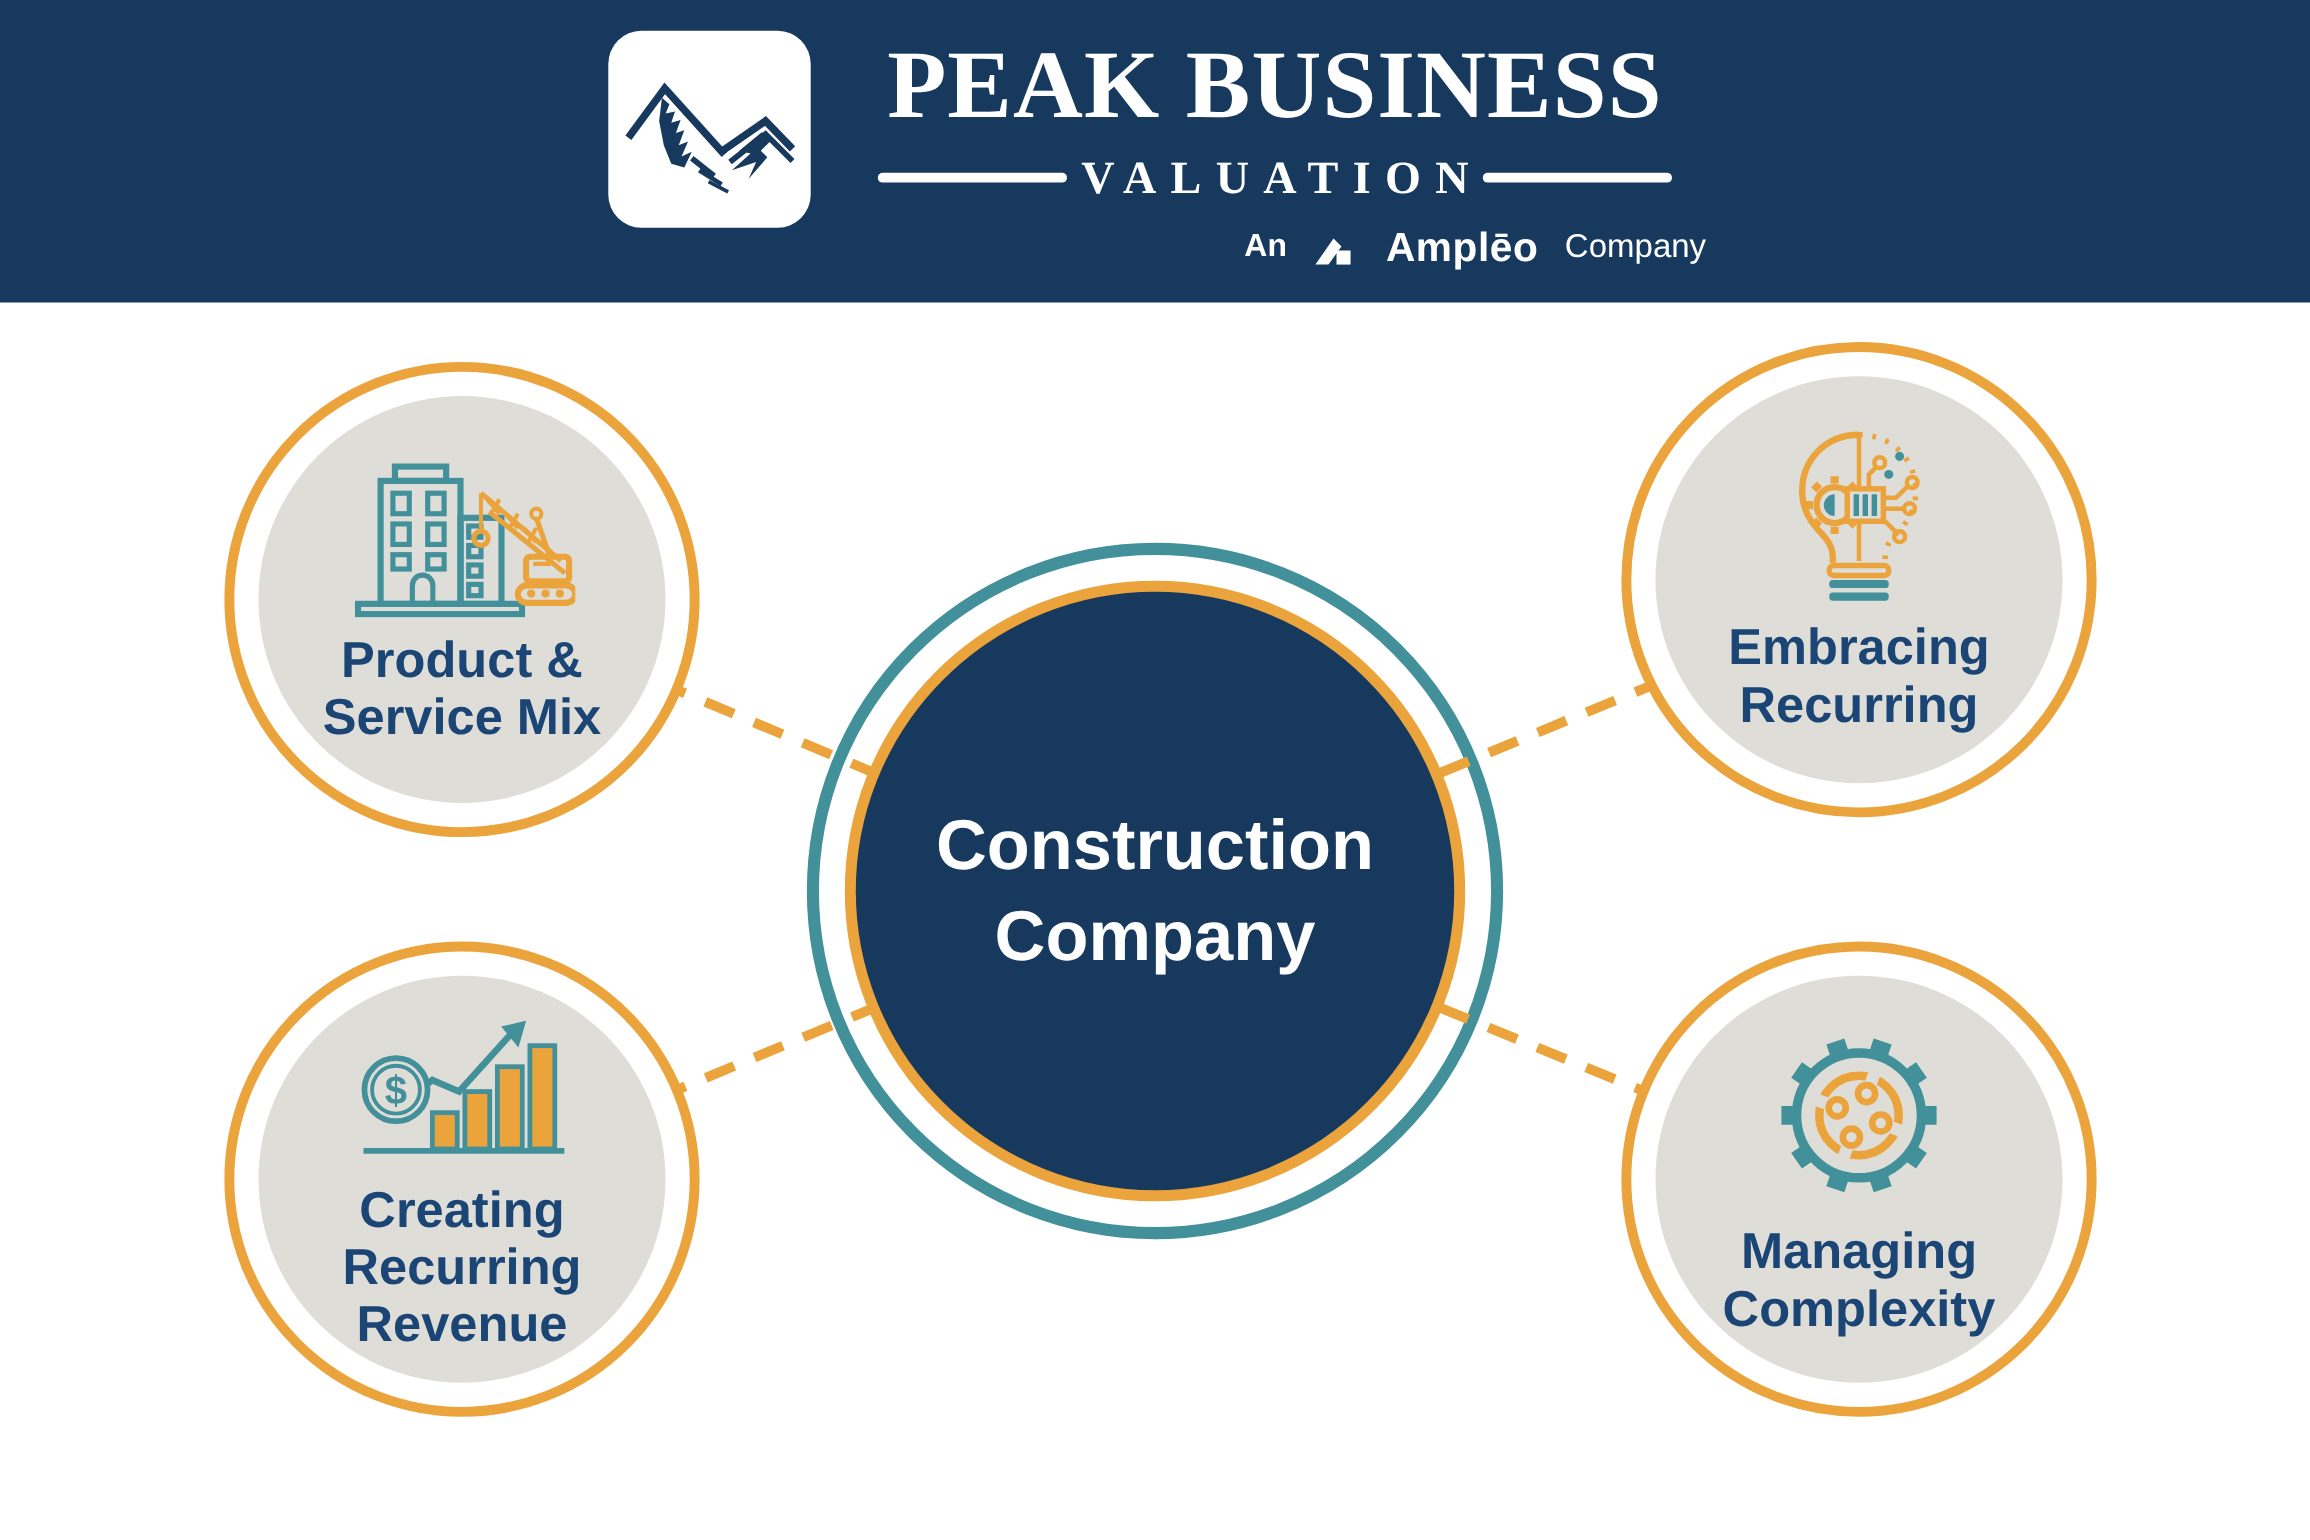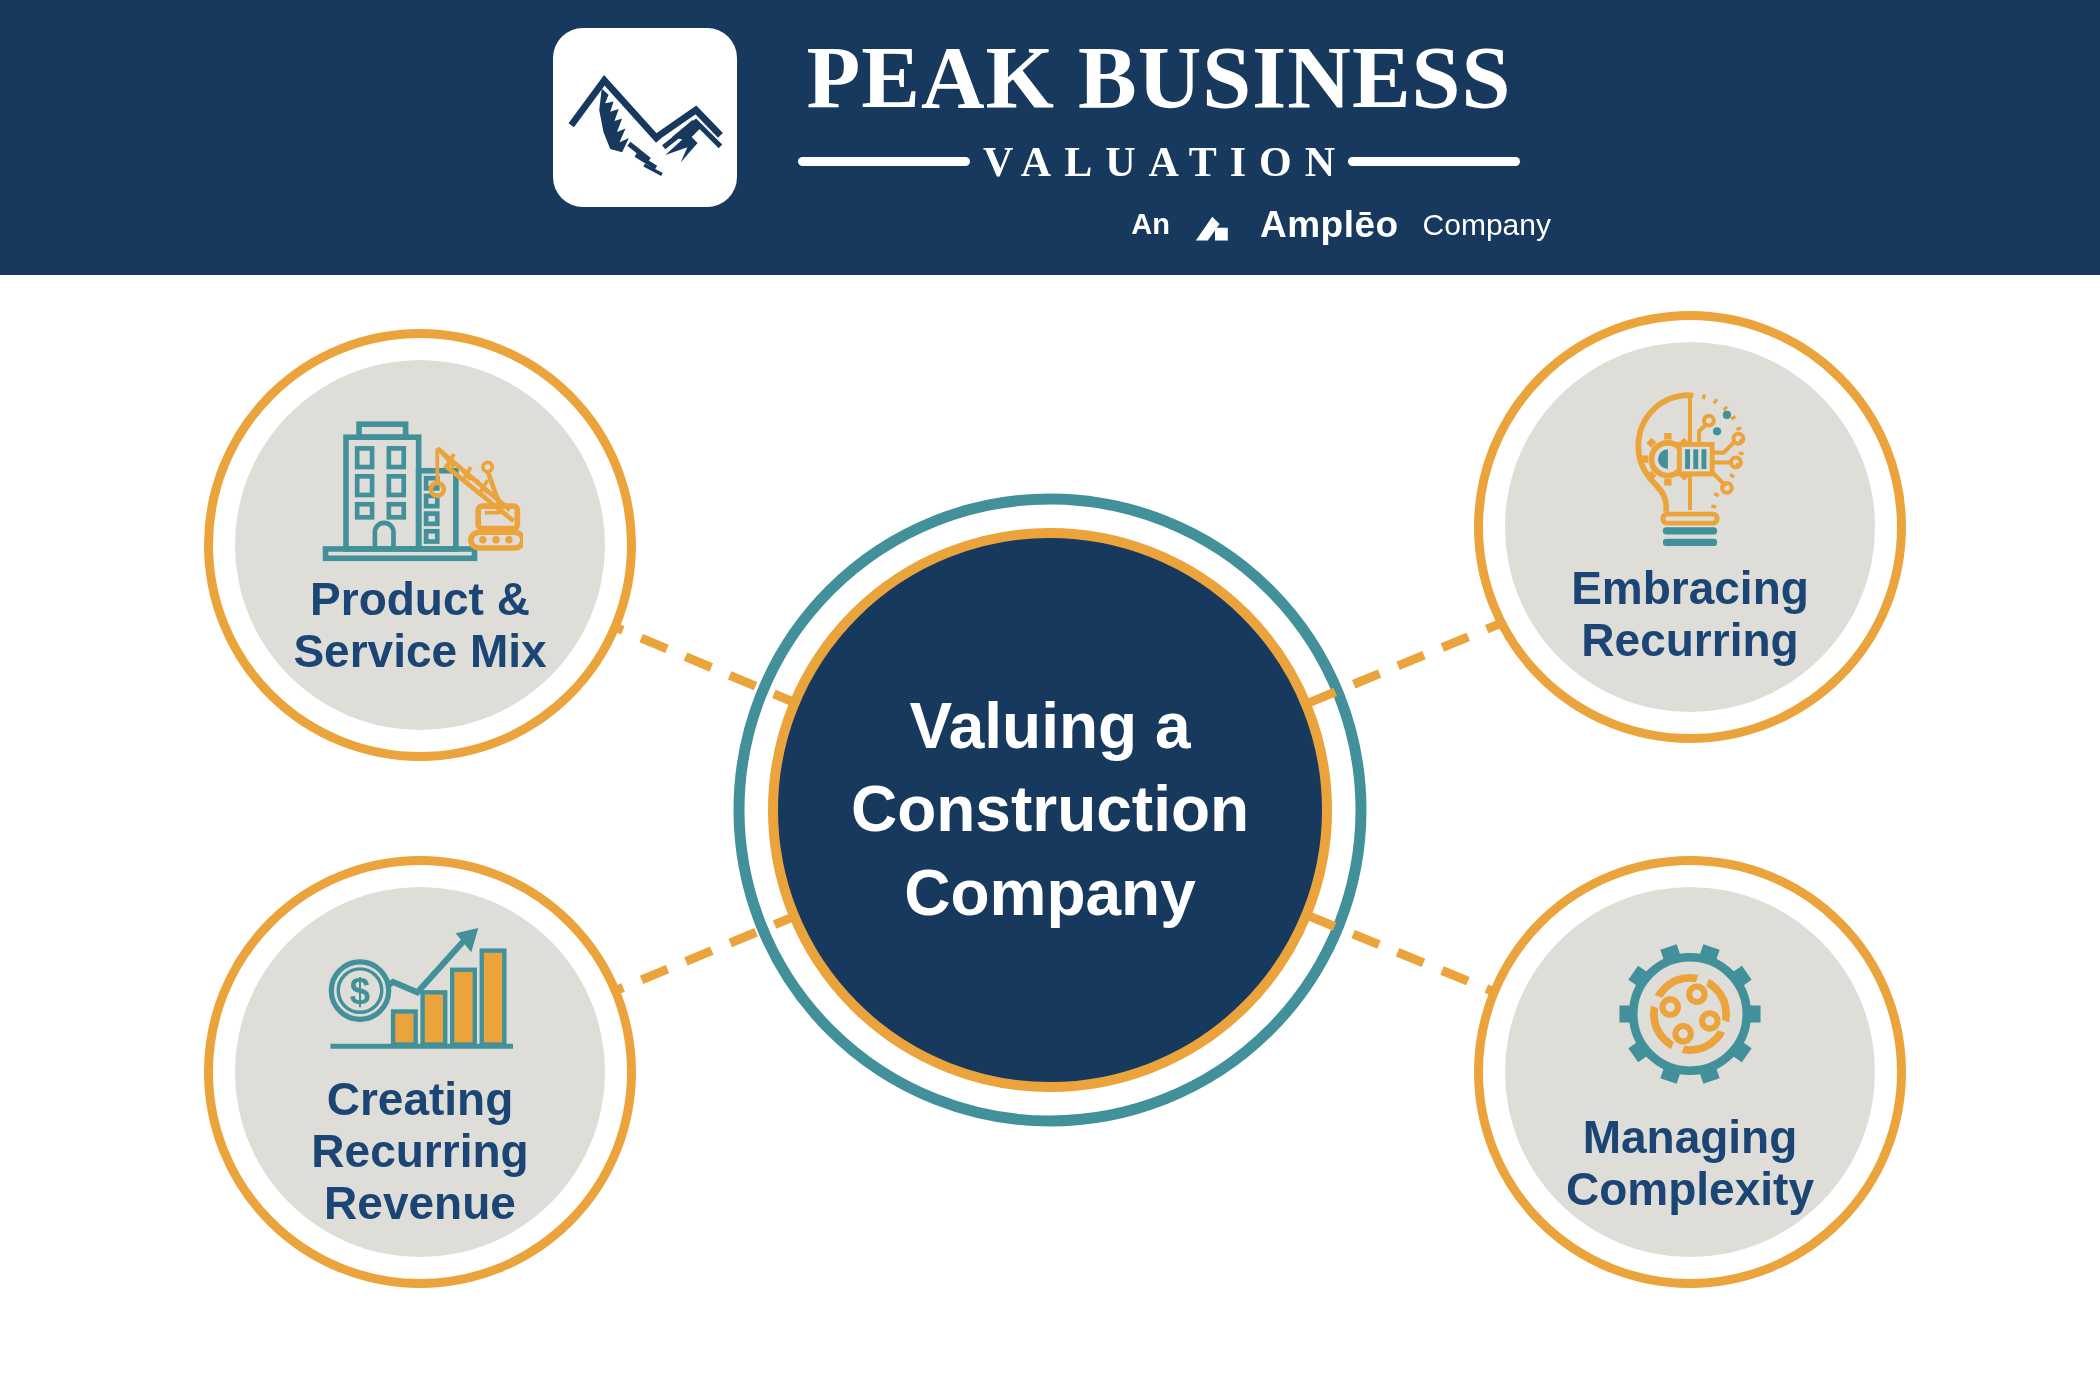--- a/index.html
+++ b/index.html
@@ -96,21 +96,20 @@
   <svg class="connectors" width="2100" height="1400">
     <circle class="teal-ring" cx="1050" cy="810" r="311" fill="none" stroke-width="11"></circle>
     <line class="dash-line" x1="420" y1="545" x2="1050" y2="810"></line>
     <line class="dash-line" x1="1690" y1="545" x2="1050" y2="810"></line>
     <line class="dash-line" x1="420" y1="1072" x2="1050" y2="810"></line>
     <line class="dash-line" x1="1690" y1="1072" x2="1050" y2="810"></line>
   </svg>
 
   <div class="center-node">
     <div class="center-title">
-      <div>Valuing a</div>
       <div>Construction</div>
       <div>Company</div>
     </div>
   </div>
 
   <div class="node node-tl">
     <div class="node-inner">
       <svg width="205" height="149" viewBox="0 0 220 160">
 
         <rect class="st-teal" stroke-width="6" x="30" y="26" width="78" height="120"></rect>

